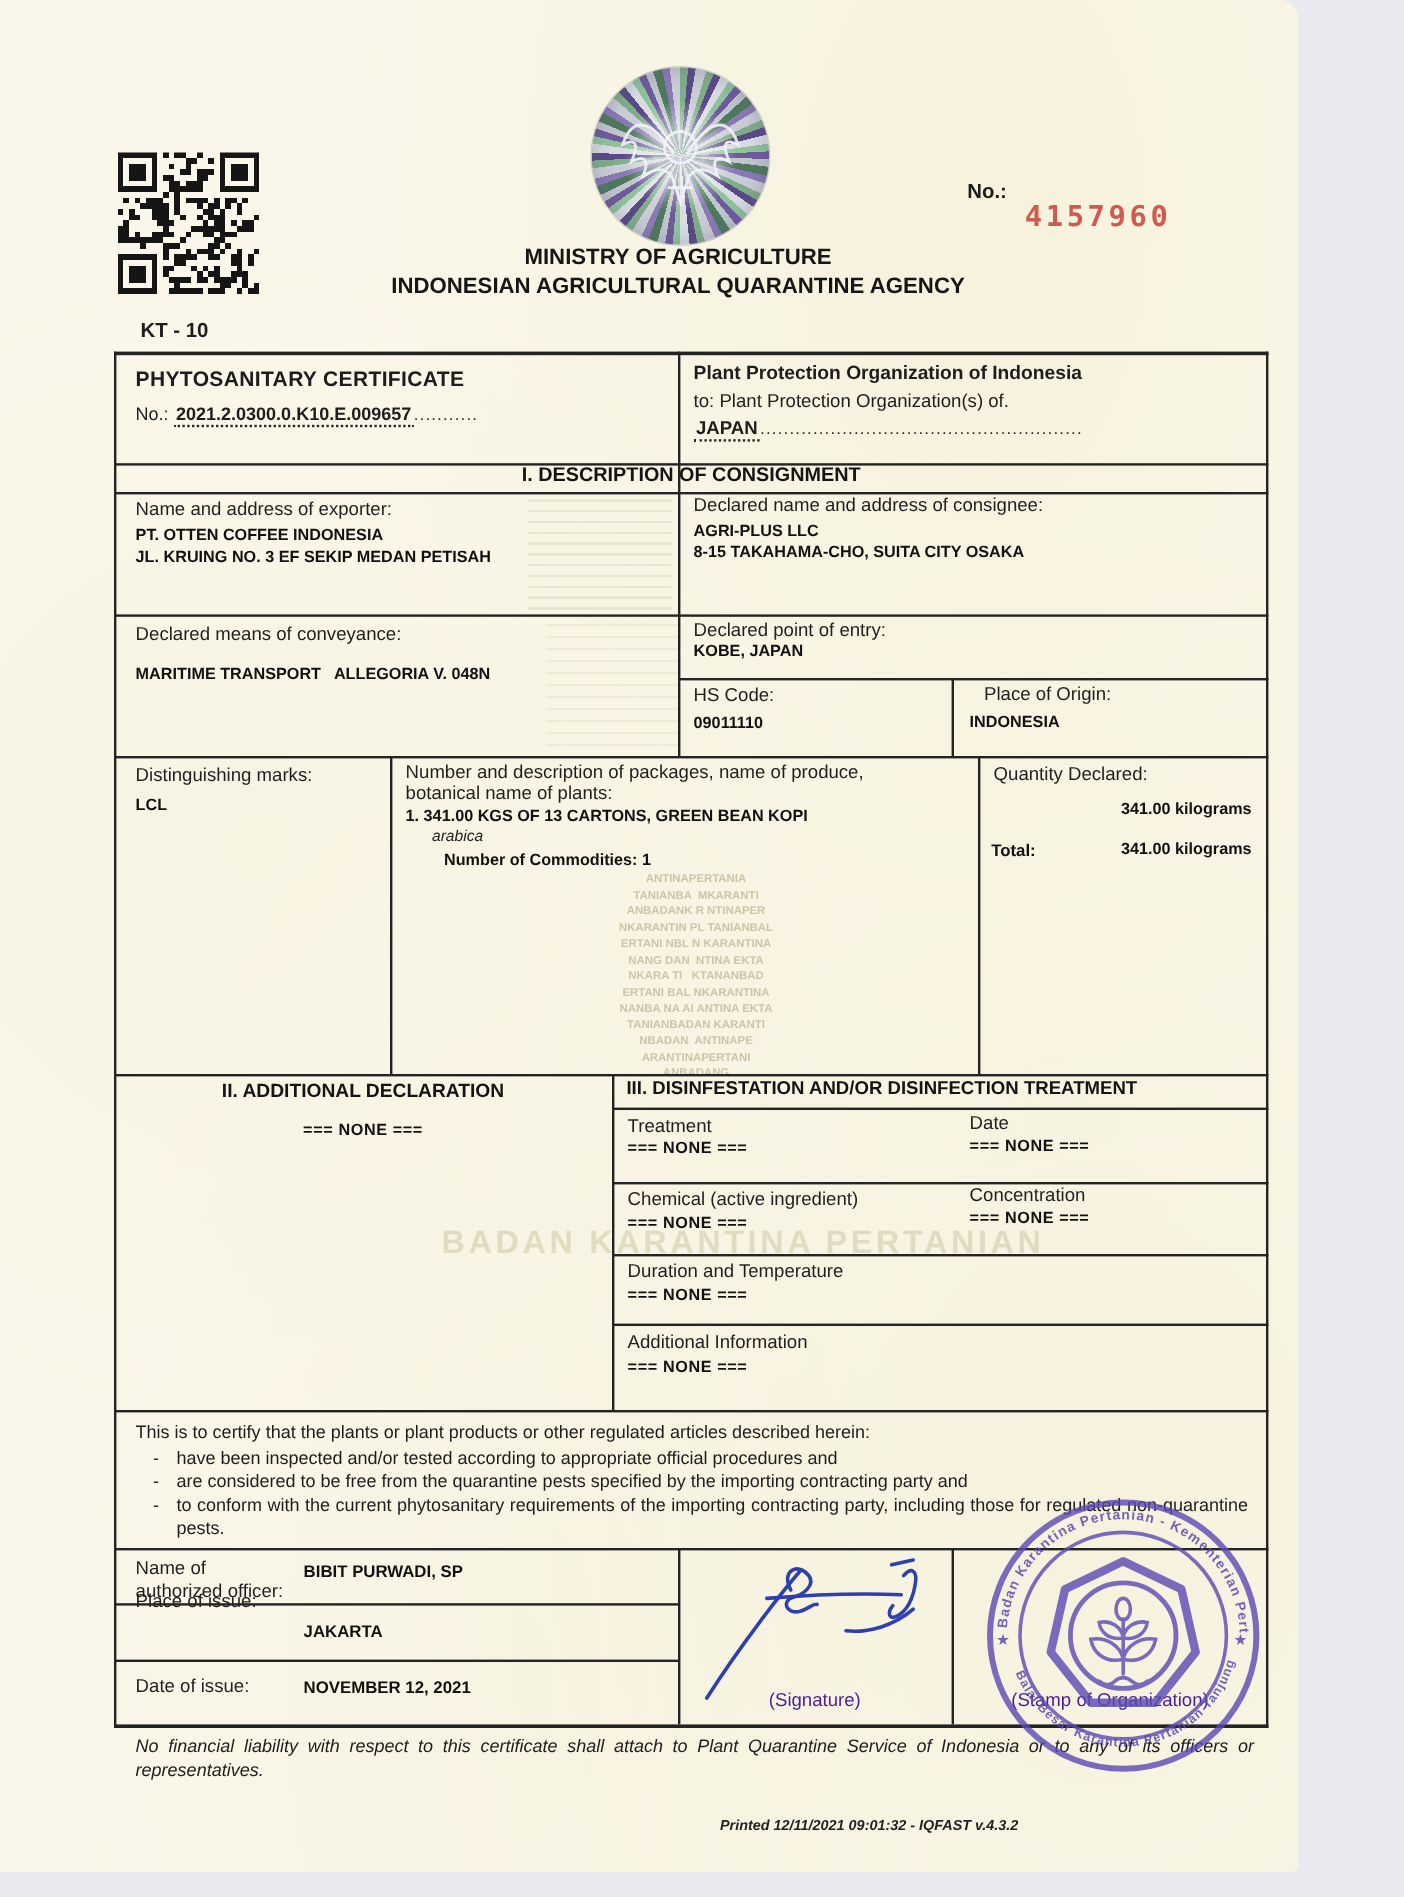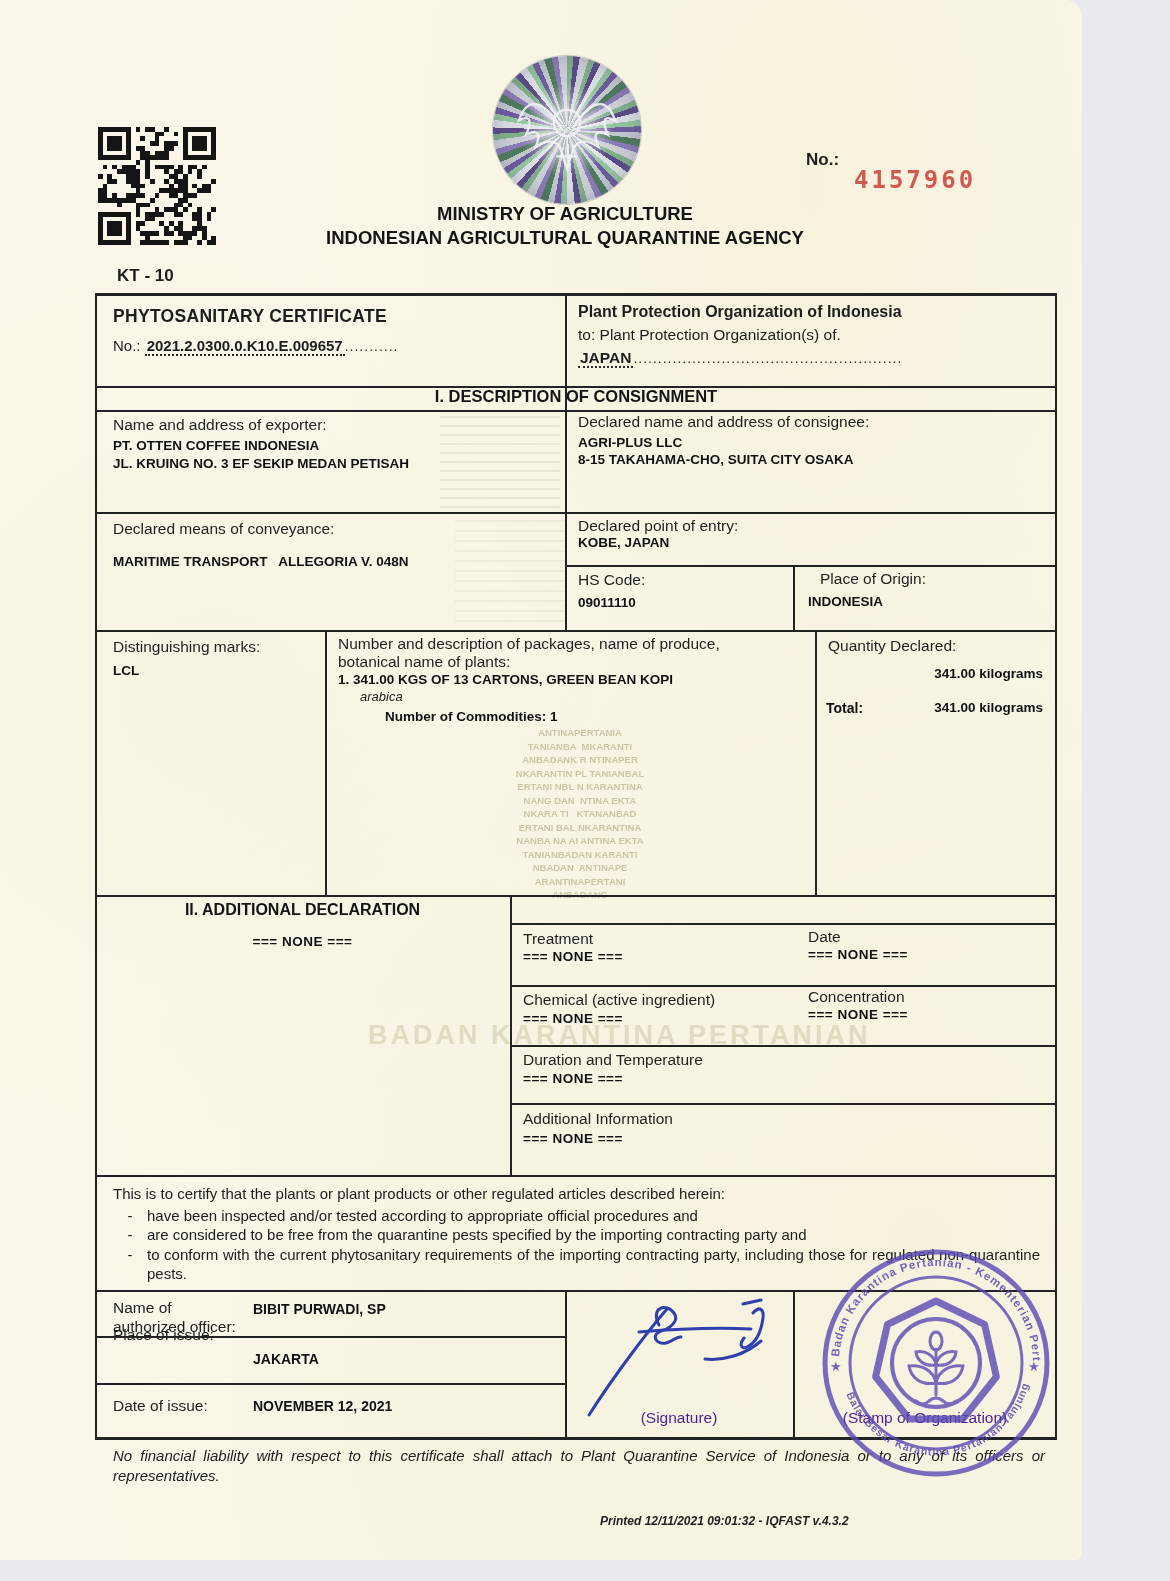--- a/index.html
+++ b/index.html
@@ -350,28 +350,29 @@
   <div class="abs z2 bv" style="left:483px;top:301px;">09011110</div>
   <div class="abs z2 lbl" style="left:713px;top:276px;margin-left:12px;">Place of Origin:</div>
   <div class="abs z2 bv" style="left:713px;top:300px;">INDONESIA</div>
 
   <div class="abs z2 lbl" style="left:18px;top:344px;">Distinguishing marks:</div>
   <div class="abs z2 bv" style="left:18px;top:369px;">LCL</div>
   <div class="abs z2 lbl" style="left:243px;top:341px;">Number and description of packages, name of produce,</div>
   <div class="abs z2 lbl" style="left:243px;top:359px;">botanical name of plants:</div>
   <div class="abs z2 bv" style="left:243px;top:378px;">1. 341.00 KGS OF 13 CARTONS, GREEN BEAN KOPI</div>
   <div class="abs z2" style="left:265px;top:396px;font-style:italic;font-size:13px;">arabica</div>
-  <div class="abs z2 bv" style="left:269px;top:415px;padding-left:21px;">Number of Commodities: 1</div>
+  <div class="abs z2 bv" style="left:254px;top:415px;padding-left:21px;">Number of Commodities: 1</div>
   <div class="abs z2 lbl" style="left:733px;top:343px;">Quantity Declared:</div>
   <div class="abs z2 bv" style="left:720px;top:372px;width:228px;text-align:right;">341.00 kilograms</div>
   <div class="abs z2 bv" style="left:731px;top:406px;font-size:14px;">Total:</div>
   <div class="abs z2 bv" style="left:720px;top:406px;width:228px;text-align:right;">341.00 kilograms</div>
 
   <div class="abs z2 sechead" style="left:0;top:608px;width:415px;text-align:center;font-size:16px;">II. ADDITIONAL DECLARATION</div>
   <div class="abs z2 none" style="left:0;top:641px;width:415px;text-align:center;">=== NONE ===</div>
+  <div class="abs z2 sechead" style="left:427px;top:606px;font-size:15.5px;white-space:nowrap;">III. DISINFESTATION AND/OR DISINFECTION TREATMENT</div>
 
   <div class="abs z2 lbl" style="left:428px;top:636px;">Treatment</div>
   <div class="abs z2 none" style="left:428px;top:656px;">=== NONE ===</div>
   <div class="abs z2 lbl" style="left:713px;top:634px;">Date</div>
   <div class="abs z2 none" style="left:713px;top:654px;">=== NONE ===</div>
 
   <div class="abs z2 lbl" style="left:428px;top:697px;">Chemical (active ingredient)</div>
   <div class="abs z2 none" style="left:428px;top:718px;">=== NONE ===</div>
   <div class="abs z2 lbl" style="left:713px;top:694px;">Concentration</div>
   <div class="abs z2 none" style="left:713px;top:714px;">=== NONE ===</div>

